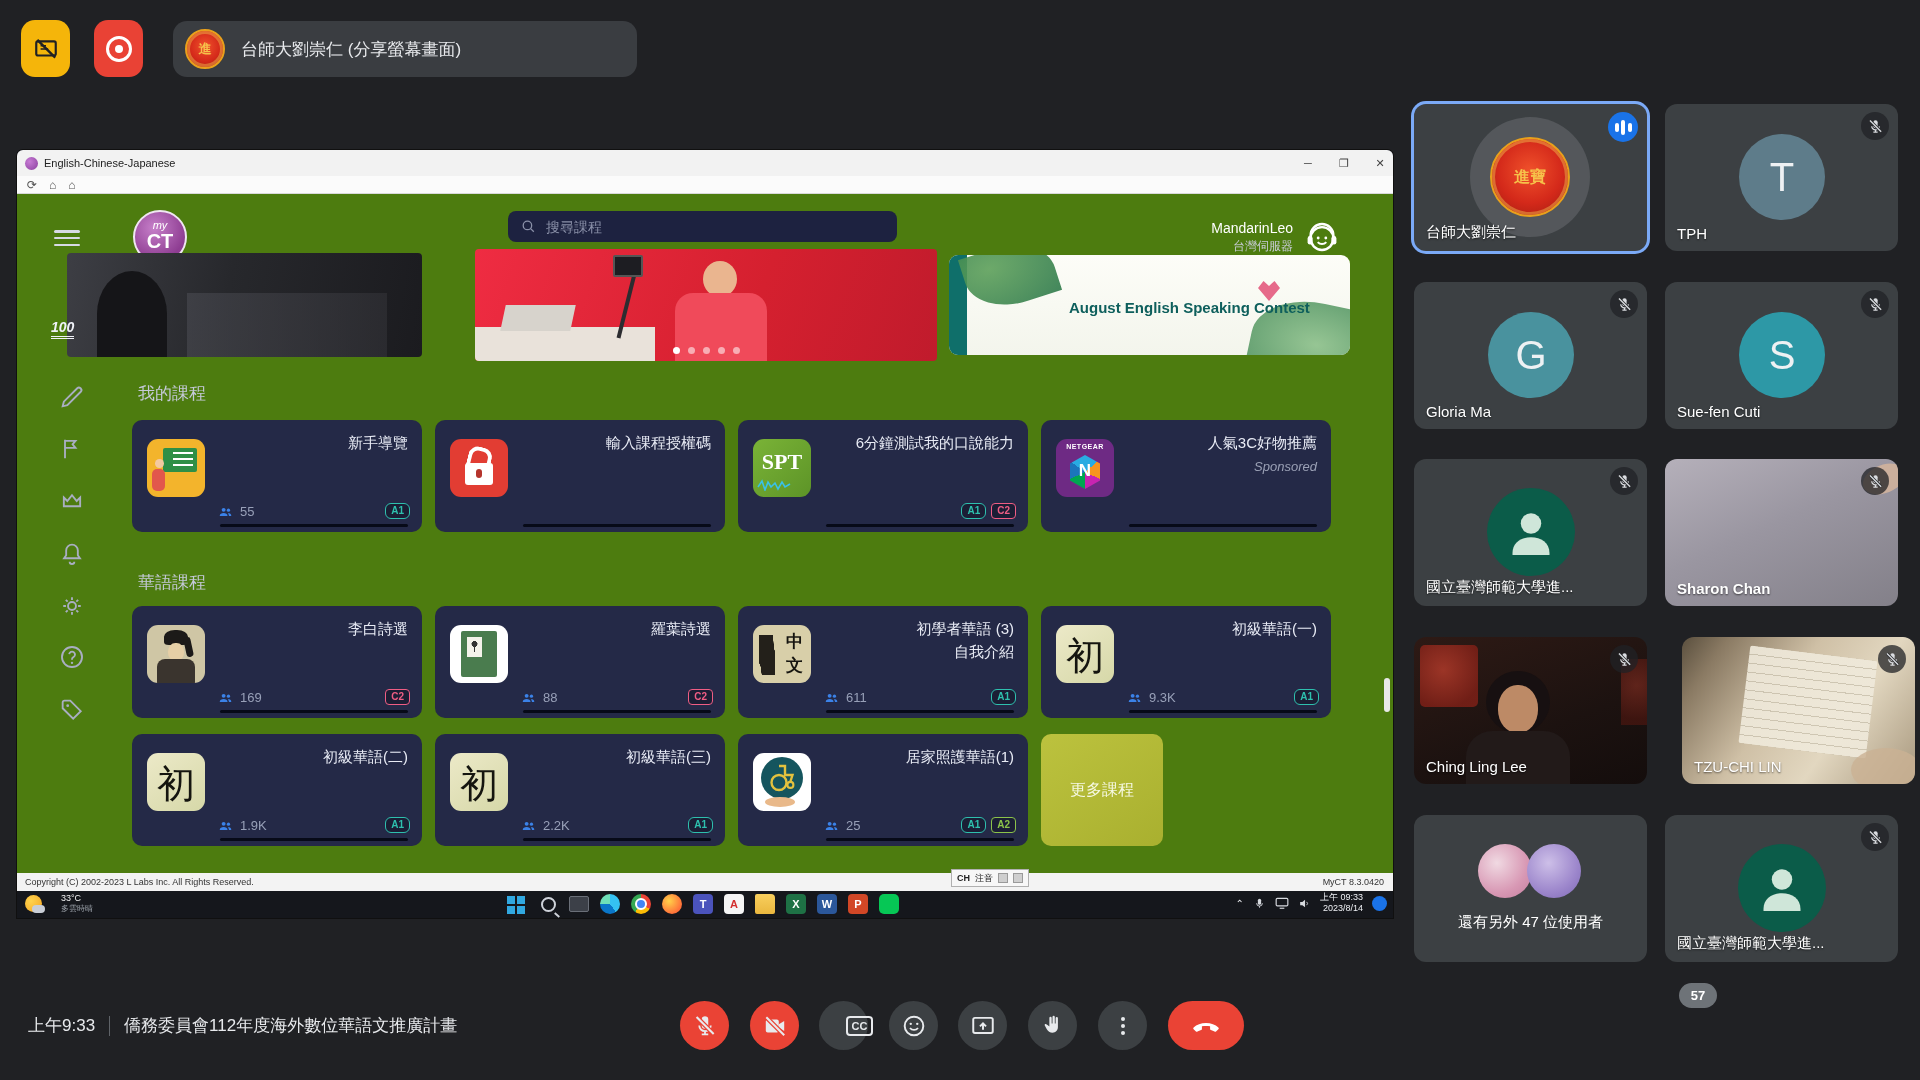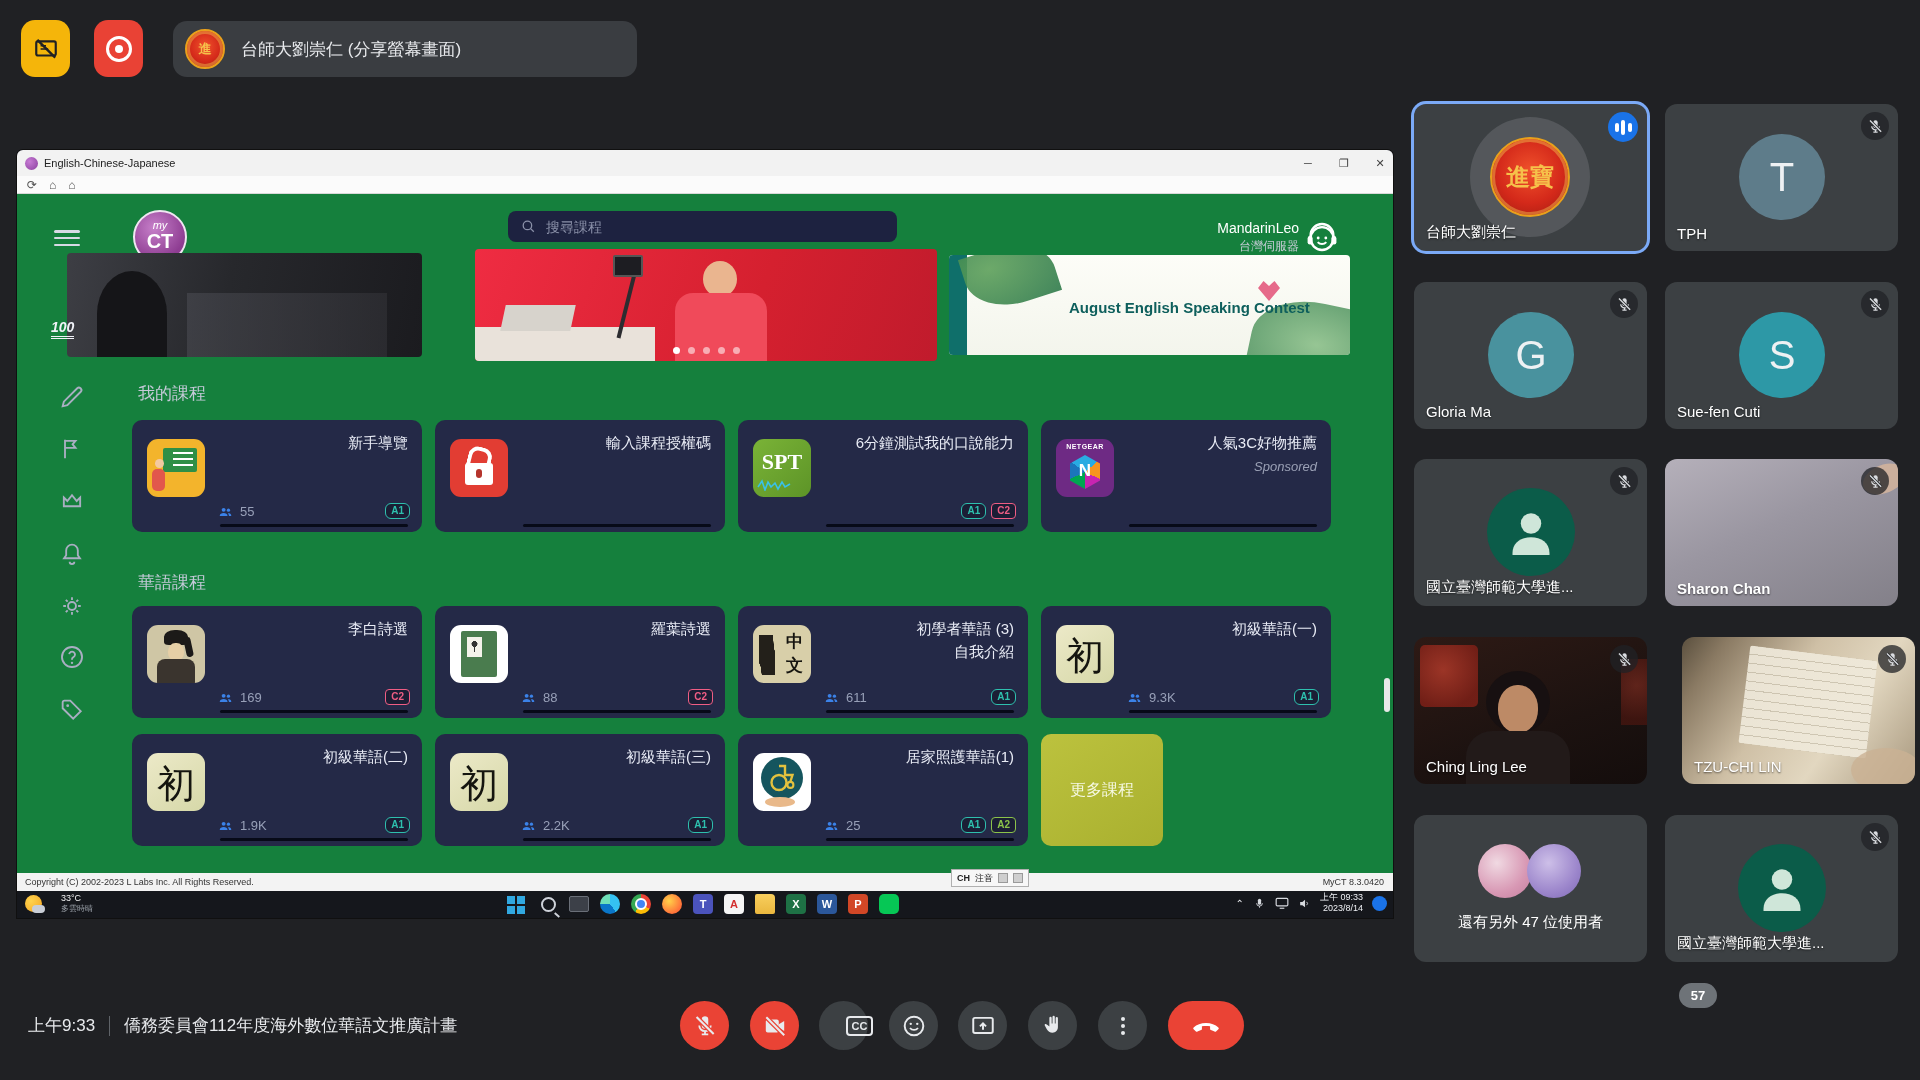--- a/index.html
+++ b/index.html
@@ -7,62 +7,62 @@
   
   .sq-btn{position:absolute;width:49px;height:57px;border-radius:14px;display:flex;align-items:center;justify-content:center;cursor:pointer;}
   .btn-yellow{left:21px;top:20px;background:#f5b50a;}
   .btn-red{left:94px;top:20px;background:#e94235;}
   .rec-ring{width:20px;height:20px;border:3px solid #fff;border-radius:50%;display:flex;align-items:center;justify-content:center;}
   .rec-dot{width:8px;height:8px;border-radius:50%;background:#fff;}
   .chip{position:absolute;left:173px;top:21px;width:464px;height:56px;background:#3a3d41;border-radius:14px;display:flex;align-items:center;gap:16px;padding-left:12px;box-sizing:border-box;}
   .chip-title{color:#e8eaed;font-size:17px;white-space:nowrap;}
   .seal{border-radius:50%;background:radial-gradient(circle at 50% 42%,#f0512b 0%,#d4291a 55%,#9e1b10 100%);border:2px solid #e8a01c;box-shadow:inset 0 0 0 3px rgba(244,196,80,.45);display:flex;align-items:center;justify-content:center;color:#f6c14a;font-weight:bold;}
   .seal-sm{width:36px;height:36px;font-size:13px;}
-  .seal-lg{width:76px;height:76px;font-size:24px;}
+  .seal-lg{width:76px;height:76px;font-size:16px;}
   
   .win{position:absolute;left:17px;top:150px;width:1376px;height:768px;border-radius:6px 6px 0 0;overflow:hidden;background:#12162b;box-shadow:0 0 0 1px #101010;}
   .titlebar{position:absolute;left:0;top:0;width:100%;height:26px;background:#f2f2f2;display:flex;align-items:center;}
   .favicon{width:13px;height:13px;border-radius:50%;background:radial-gradient(circle at 35% 35%,#c77bd4,#8a3f9e);margin:0 6px 0 8px;}
   .win-title{font-size:11px;color:#222;}
   .win-ctrls{position:absolute;right:6px;top:0;height:26px;display:flex;align-items:center;gap:22px;}
   .win-ctrl{font-size:11px;color:#444;cursor:pointer;width:14px;text-align:center;}
   .toolbar{position:absolute;left:0;top:26px;width:100%;height:18px;background:#fbfbfb;border-bottom:1px solid #d9d9d9;display:flex;align-items:center;gap:12px;padding-left:10px;box-sizing:border-box;}
   .tb-ic{font-size:12px;color:#555;line-height:1;cursor:pointer;}
-  .app{position:absolute;left:0;top:44px;width:1376px;height:679px;background:#15803d;overflow:hidden;}
+  .app{position:absolute;left:0;top:44px;width:1376px;height:679px;background:#4d7c0f;overflow:hidden;}
   
   .hamburger{position:absolute;left:37px;top:36px;width:26px;height:16px;display:flex;flex-direction:column;justify-content:space-between;cursor:pointer;}
   .hamburger div{height:2.5px;background:#d7dae4;border-radius:2px;}
   .logo{position:absolute;left:116px;top:16px;width:50px;height:50px;border-radius:50%;background:radial-gradient(circle at 38% 32%,#c67fc9,#8e3d92 70%);border:2px solid #f0e6f2;color:#fff;text-align:center;line-height:1;}
   .logo:after{content:"";position:absolute;left:4px;bottom:-7px;border:7px solid transparent;border-top-color:#8e3d92;transform:rotate(18deg);}
   .logo .l-my{display:block;font-size:11px;font-style:italic;margin-top:8px;}
   .logo .l-ct{display:block;font-size:20px;font-weight:bold;}
   .search{position:absolute;left:491px;top:17px;width:389px;height:31px;background:#1d2240;border-radius:8px;}
   .search input{position:absolute;left:0;top:0;width:100%;height:100%;background:transparent;border:none;outline:none;color:#aeb3c6;font-size:14px;padding-left:38px;box-sizing:border-box;font-family:inherit;}
   .search input::placeholder{color:#8a90a8;}
   .search svg{position:absolute;left:12px;top:7px;}
-  .account{position:absolute;right:52px;top:24px;display:flex;align-items:center;gap:4px;cursor:pointer;}
+  .account{position:absolute;right:52px;top:24px;display:flex;align-items:center;gap:10px;cursor:pointer;}
   .acc-text{text-align:right;color:#fff;}
   .acc-name{font-size:14px;}
   .acc-server{font-size:12px;color:#c9cdd8;margin-top:2px;}
   
   .banner{position:absolute;border-radius:4px;overflow:hidden;cursor:pointer;}
   .banner1{left:50px;top:59px;width:355px;height:104px;background:linear-gradient(100deg,#3d3e44 0%,#27282c 45%,#1b1b1f 100%);}
   .banner1 .ph1{position:absolute;left:30px;top:18px;width:70px;height:86px;background:#151518;border-radius:50% 50% 0 0;}
   .banner1 .ph2{position:absolute;left:120px;top:40px;width:200px;height:64px;background:linear-gradient(90deg,#4a4b52,#333338);opacity:.6;}
   .banner2{left:458px;top:55px;width:462px;height:112px;background:linear-gradient(110deg,#ef2c42 0%,#d5202f 60%,#c01b2c 100%);}
   .banner2 .desk{position:absolute;left:0;bottom:0;width:180px;height:34px;background:#e9e2da;}
   .banner2 .lap{position:absolute;left:28px;bottom:30px;width:70px;height:26px;background:#d7d3cc;transform:skewX(-12deg);}
   .banner2 .head{position:absolute;left:228px;top:12px;width:34px;height:36px;border-radius:50%;background:#eab58f;}
   .banner2 .body{position:absolute;left:200px;top:44px;width:92px;height:68px;border-radius:18px 18px 0 0;background:#f04a5a;}
   .banner2 .stick{position:absolute;left:150px;top:20px;width:4px;height:70px;background:#2c2c30;transform:rotate(14deg);}
   .banner2 .phone{position:absolute;left:138px;top:6px;width:26px;height:18px;background:#1d1d22;border:2px solid #555;border-radius:2px;}
   .dots{position:absolute;left:0;right:0;bottom:7px;display:flex;gap:8px;justify-content:center;}
   .dot{width:7px;height:7px;border-radius:50%;background:rgba(255,255,255,.55);}
   .dot.on{background:#fff;}
-  .banner3{left:932px;top:61px;width:401px;height:100px;background:linear-gradient(180deg,#fdfdf8,#f3f5ec);}
+  .banner3{left:932px;top:61px;width:401px;height:100px;background:linear-gradient(180deg,#fdfdf8,#f3f5ec);border-radius:9px;}
   .banner3 .tealbar{position:absolute;left:0;top:0;width:18px;height:100%;background:#0f6f6a;}
   .banner3 .leaf1{position:absolute;left:16px;top:-10px;width:90px;height:60px;background:radial-gradient(ellipse at 30% 30%,#5da05a,#2f7a4b);border-radius:0 60% 0 60%;transform:rotate(-18deg);opacity:.9;}
   .banner3 .leaf2{position:absolute;right:-12px;bottom:-16px;width:110px;height:70px;background:radial-gradient(ellipse at 60% 60%,#8cc08a,#4b8f5d);border-radius:60% 0 60% 0;transform:rotate(12deg);opacity:.9;}
   .banner3 .heart{position:absolute;right:70px;top:26px;width:22px;height:20px;background:#e66a8a;clip-path:polygon(50% 100%,0 35%,25% 0,50% 25%,75% 0,100% 35%);}
   .banner3 .btxt{position:absolute;left:120px;top:44px;font-size:15px;font-weight:bold;color:#0e5f5c;}
   
   .score{position:absolute;left:34px;top:125px;color:#f0f2f8;font-size:14px;font-weight:bold;font-style:italic;border-bottom:3px double #f0f2f8;padding-bottom:1px;}
   .side-ic{position:absolute;left:41px;width:28px;height:28px;color:#a9aec2;cursor:pointer;}
   
   .sec-title{position:absolute;left:121px;font-size:17px;color:#c4c9d8;}

